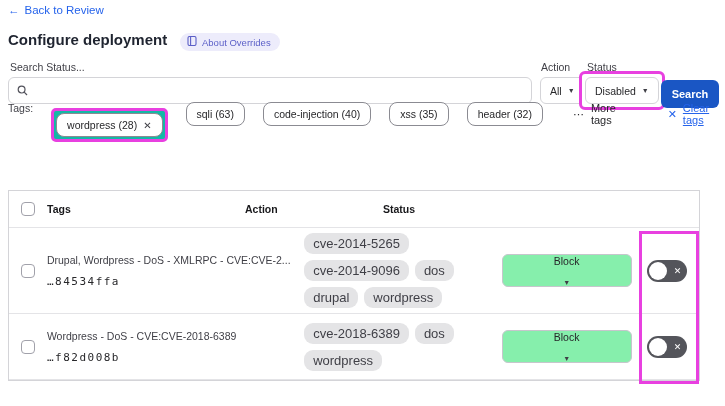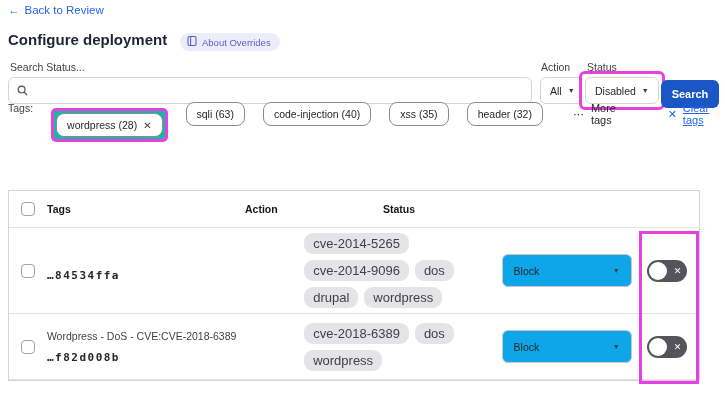--- a/index.html
+++ b/index.html
@@ -46,25 +46,25 @@
   .col-cb { width:38px; display:flex; justify-content:center; align-items:center; }
   .col-desc { width:258px; padding-right:10px; }
   .col-tags { width:198px; padding-right:8px; }
   .col-action { width:138px; }
   .col-status { width:60px; }
   .body-row { align-items:center; }
   .row-1 { min-height:86px; }
   .row-2 { min-height:66px; }
   .checkbox { width:14px; height:14px; border:1.5px solid #a1a1aa; border-radius:4px; background:#fff; cursor:pointer; }
   .desc-line { font-size:10.5px; color:#3f3f46; }
-  .rule-id { font-family:"DejaVu Sans Mono", monospace; font-size:11px; letter-spacing:1.5px; color:#27272a; margin-top:9px;font-weight:bold; }
+  .rule-id { font-family:"DejaVu Sans Mono", monospace; font-size:11px; letter-spacing:1.5px; color:#27272a; margin-top:9px; }
   .cell-tags { display:flex; flex-wrap:wrap; gap:6px; align-items:center; }
   .gray-pill { background:#e4e4e6; color:#3f3f46; font-size:13px; padding:3px 9px; border-radius:9px; white-space:nowrap; }
-  .action-select { width:130px; height:33px; border:1px solid #c6c6cc; border-radius:6px; background:#0ea5e9;
-    display:flex; align-items:center; justify-content:space-between; padding:0 11px; font-size:10.5px; cursor:pointer; }
+  .action-select { width:130px; height:33px; border:1px solid #c6c6cc; border-radius:6px; background:#86efac;
+    display:flex; align-items:center; justify-content:space-between; padding:0 11px; font-size:10.5px; cursor:pointer;flex-direction:column; }
   .toggle { width:40px; height:22px; border-radius:11px; background:#54555b; position:relative; cursor:pointer; margin-left:8px; }
   .toggle .knob { position:absolute; left:2px; top:2px; width:18px; height:18px; border-radius:50%; background:#fff; }
   .toggle .x { position:absolute; right:6px; top:50%; transform:translateY(-50%); color:#fff; font-size:9px; }
   .status-col-hl { position:absolute; left:630px; top:40px; width:60px; height:153px;
     border:3px solid #e840e0; pointer-events:none; }
   .icon-x { font-size:10px; color:#3f3f46; }
 </style>
 </head>
 <body>
 
@@ -139,20 +139,21 @@
     <div class="col-tags">Tags</div>
     <div class="col-action">Action</div>
     <div class="col-status">Status</div>
   </div>
 
   <div class="t-row body-row row-1">
     <div class="col-cb">
       <div class="checkbox"></div>
     </div>
     <div class="col-desc">
+      <div class="desc-line">Drupal, Wordpress - DoS - XMLRPC - CVE:CVE-2...</div>
       <div class="rule-id">…84534ffa</div>
     </div>
     <div class="col-tags">
       <div class="cell-tags">
         <span class="gray-pill">cve-2014-5265</span>
         <span class="gray-pill">cve-2014-9096</span>
         <span class="gray-pill">dos</span>
         <span class="gray-pill">drupal</span>
         <span class="gray-pill">wordpress</span>
       </div>

